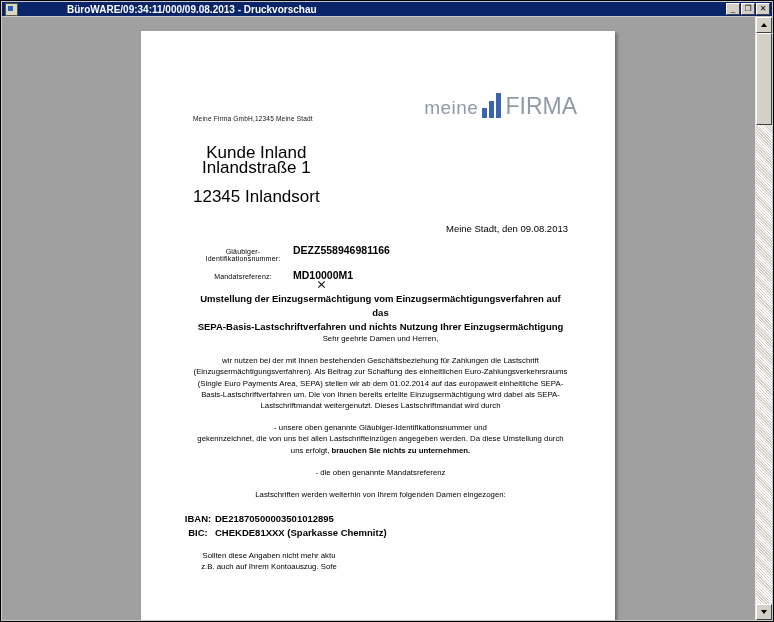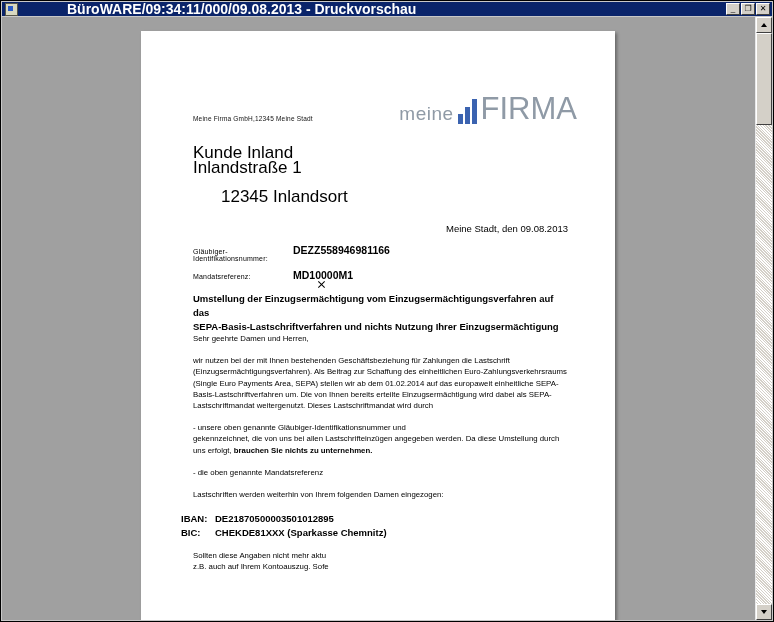--- a/index.html
+++ b/index.html
@@ -44,21 +44,21 @@
   }
   .titlebar-icon::after {
     content: "";
     position: absolute;
     left: 2px; top: 2px;
     width: 5px; height: 5px;
     background: #2a5cc8;
   }
   .titlebar-title {
     color: #ffffff;
-    font-size: 14px;
+    font-size: 10px;
     font-weight: bold;
     white-space: nowrap;
     overflow: hidden;
     text-overflow: ellipsis;
     flex: 1 1 auto;
     letter-spacing: 0px;
     padding-left: 46px;
   }
   .titlebar-buttons {
     display: flex;
@@ -81,20 +81,21 @@
     font-family: "Liberation Sans", sans-serif;
     box-sizing: border-box;
     overflow: hidden;
   }
   
   .client-area {
     position: absolute;
     top: 16px; left: 1px; right: 1px; bottom: 1px;
     background: #f97316;
     overflow: hidden;
+    text-align: center;
   }
   .preview-surface {
     position: absolute;
     top: 0; left: 0;
     right: 16px;
     bottom: 0;
     background: #a0a0a0;
     overflow: hidden;
   }
   
@@ -179,42 +180,42 @@
     display: flex;
     align-items: flex-end;
     gap: 2px;
     height: 25px;
   }
   .logo-bars i { display: block; width: 5px; background: #3b63b0; }
   .logo-bars i:nth-child(1) { height: 10px; }
   .logo-bars i:nth-child(2) { height: 17px; }
   .logo-bars i:nth-child(3) { height: 25px; }
   .logo-firma {
-    font-size: 31px;
+    font-size: 23px;
     color: #8f9aa6;
     letter-spacing: 0px;
     line-height: 1;
   }
   .sender-line {
     position: absolute;
     left: 52px;
     top: 84px;
     font-size: 6.5px;
     color: #111;
     letter-spacing: 0.2px;
   }
   .address {
     position: absolute;
     left: 52px;
     top: 114px;
     font-size: 17px;
     color: #000;
     line-height: 15px;
   }
-  .address .city { display: block; margin-top: 14px; margin-left: 28px; }
+  .address .city { display: block; margin-top: 14px; }
   .date-line {
     position: absolute;
     right: 47px;
     top: 192px;
     font-size: 9.5px;
     color: #000;
     padding-left: 24px;
   }
   .ref-block {
     position: absolute;

